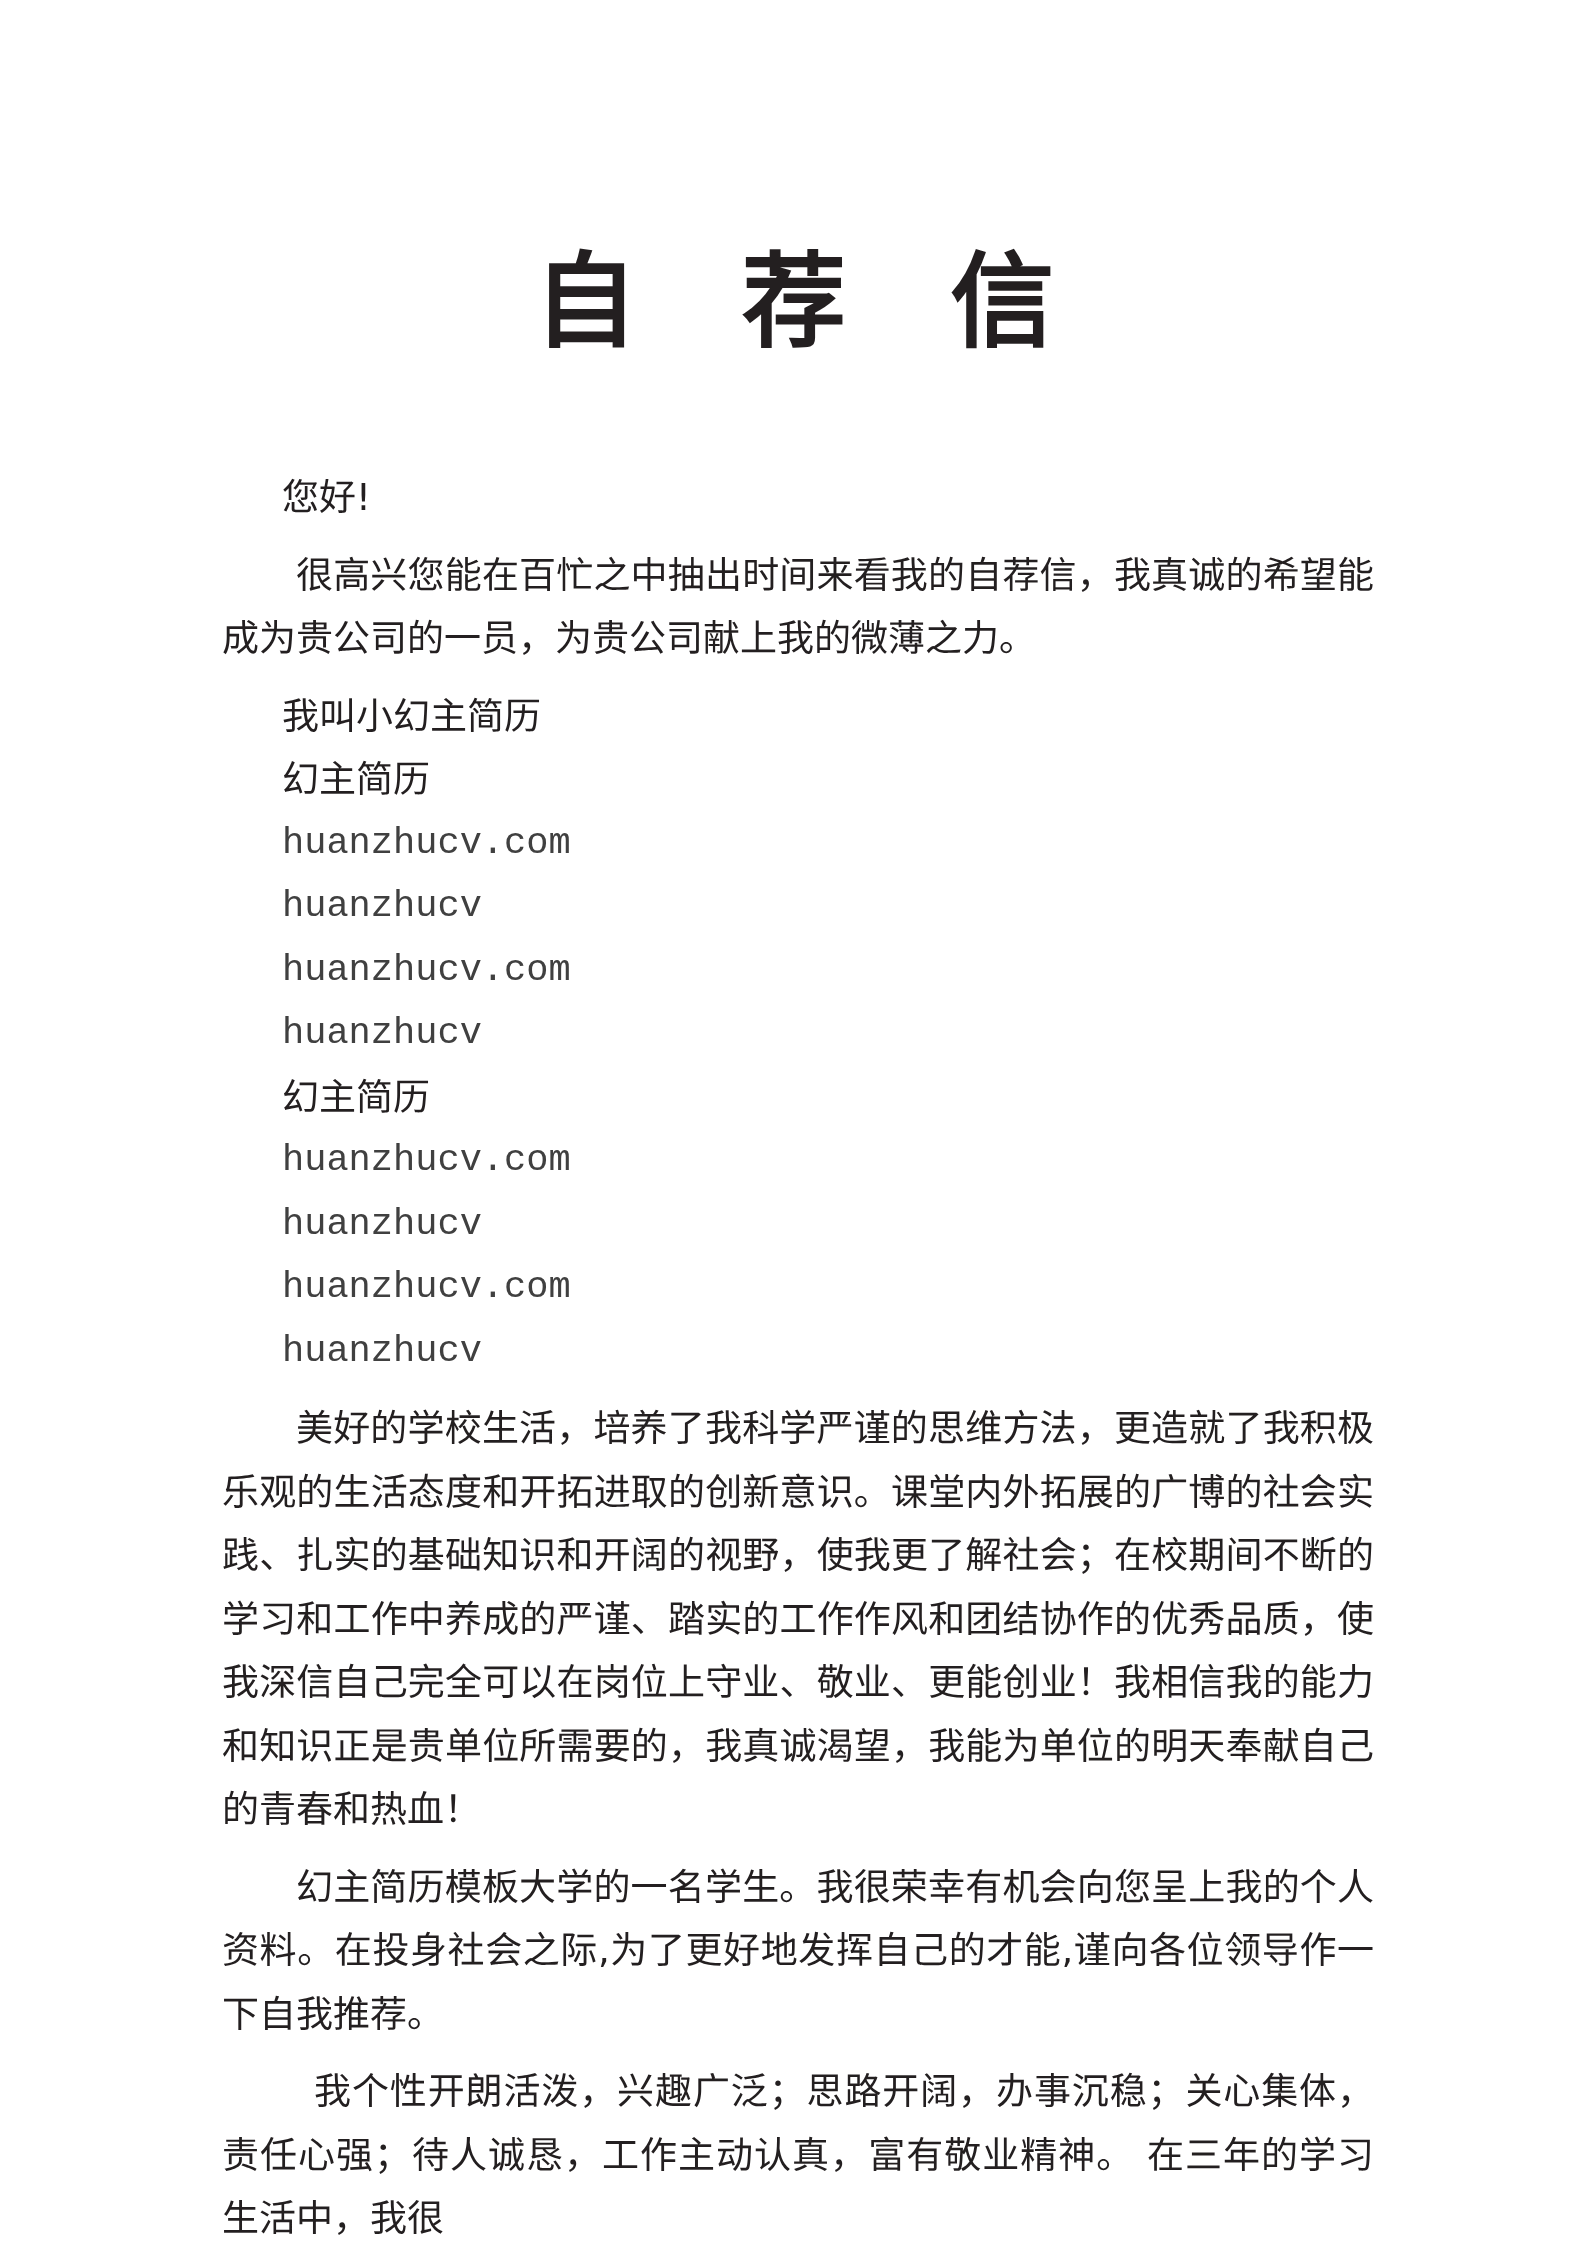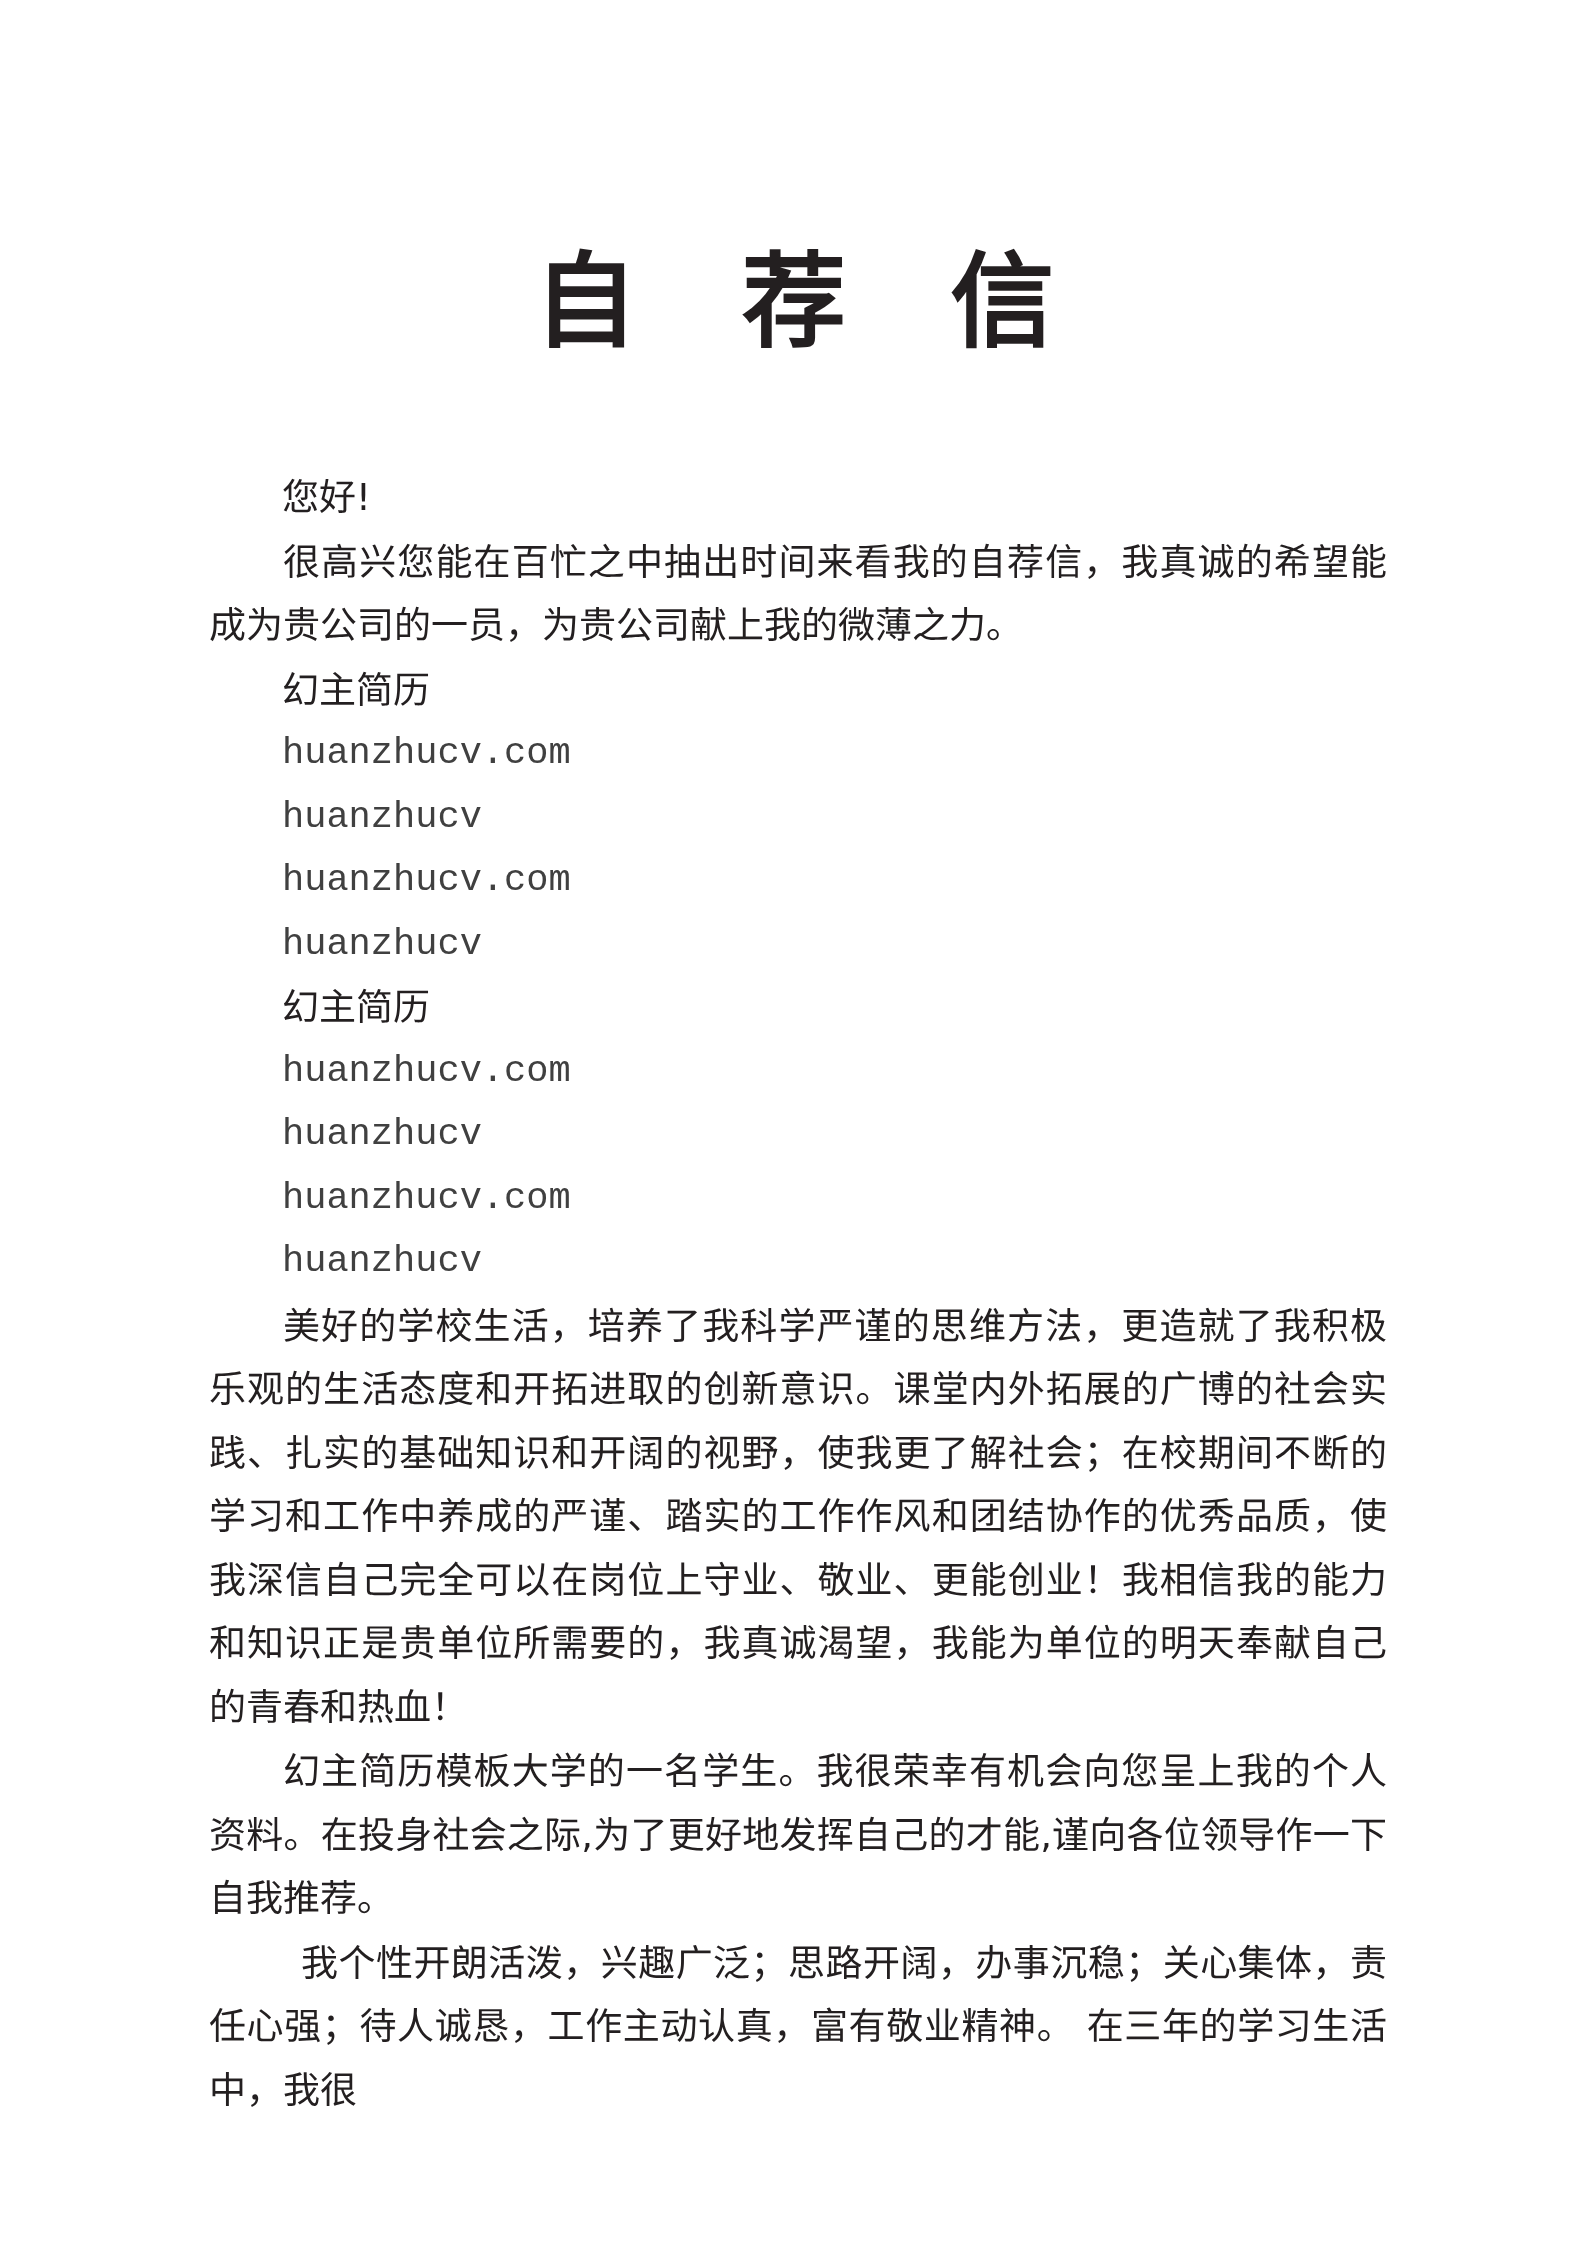--- a/index.html
+++ b/index.html
@@ -65,21 +65,21 @@
 
   .para {
     font-size: 37px;
     line-height: 63.5px;
     color: #231f20;
     font-family: "DejaVu Sans", "Liberation Sans", sans-serif;
     font-weight: 400;
     text-align: justify;
     text-justify: inter-ideograph;
     word-break: break-all;
-    margin: 1px;
+    margin: 14px;
   }
 
   .indent-1 { text-indent: 74px; }
   .indent-wide { text-indent: 92px; }
 
   .latin {
     font-family: Liberation Mono, monospace;
     font-size: 37px;
     line-height: 63.5px;
     text-indent: 74px;
@@ -94,20 +94,21 @@
 
   <div class="doc-title">自 荐 信</div>
 
   <div class="body-block">
 
 
     <div class="line indent-1">您好!</div>
 
     <p class="para indent-1">很高兴您能在百忙之中抽出时间来看我的自荐信，我真诚的希望能成为贵公司的一员，为贵公司献上我的微薄之力。</p>
 
+    <div class="line indent-1">我叫小幻主简历</div>
 
     <div class="line indent-1">幻主简历</div>
 
     <div class="latin">huanzhucv.com</div>
 
     <div class="latin">huanzhucv</div>
 
     <div class="latin">huanzhucv.com</div>
 
     <div class="latin">huanzhucv</div>

